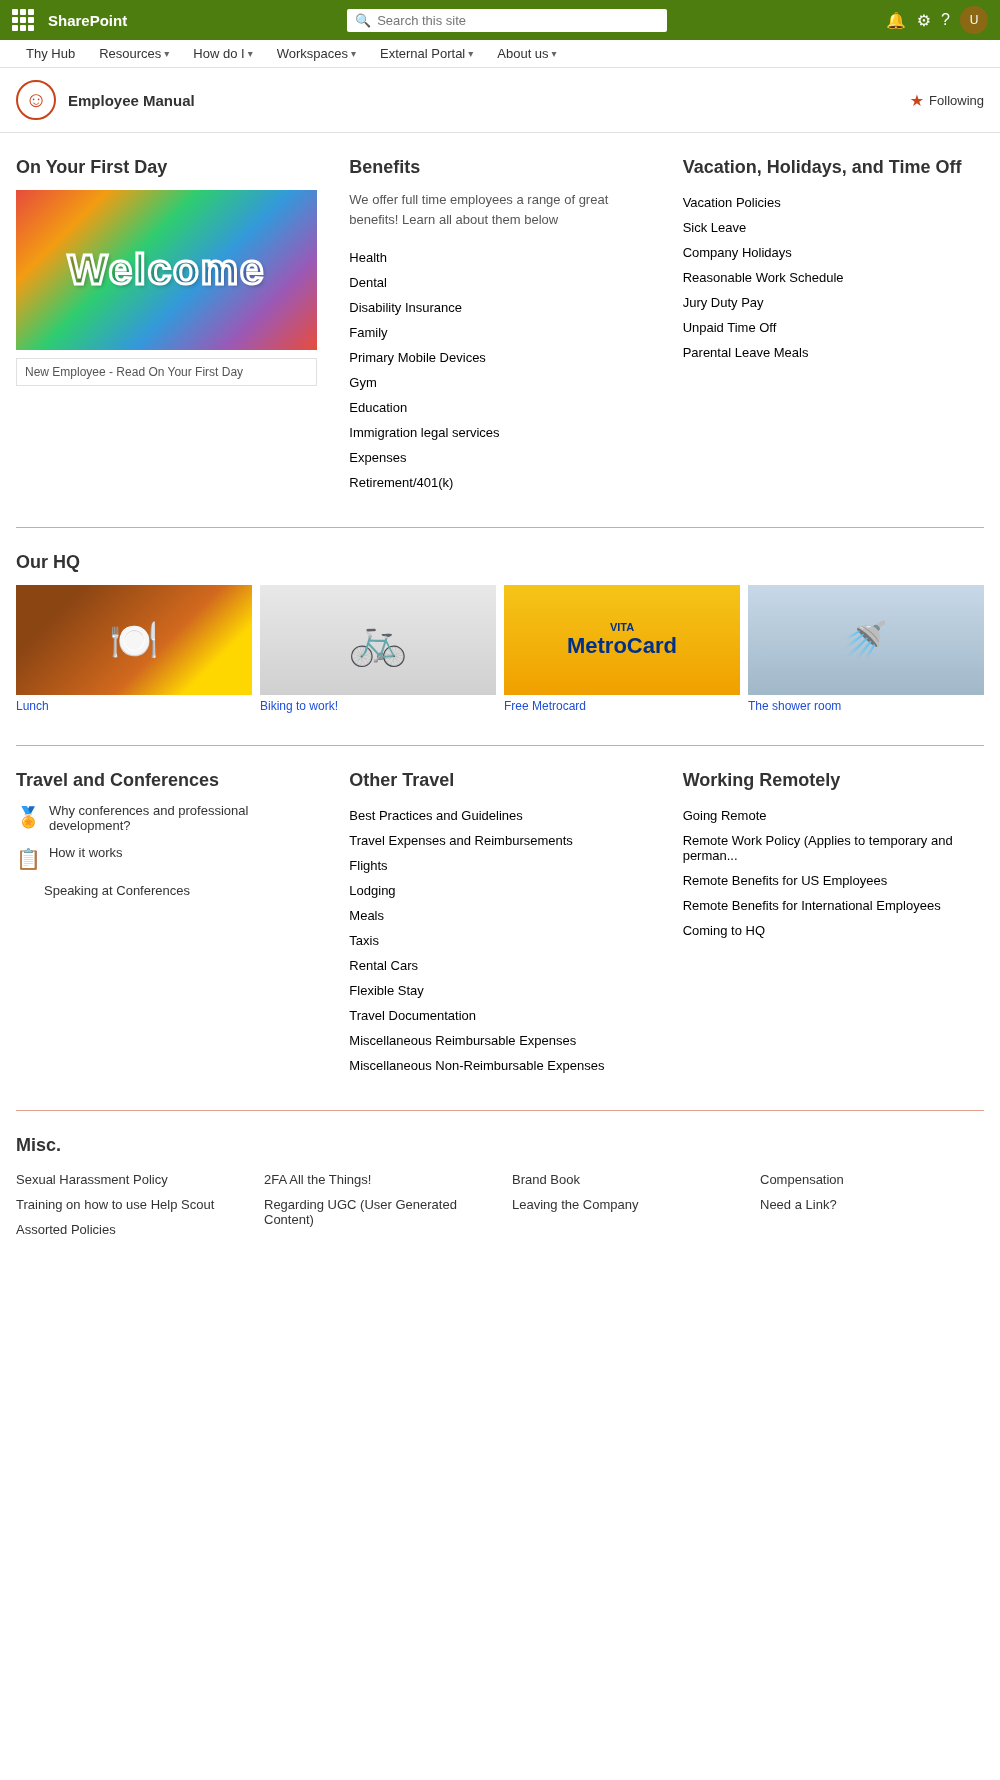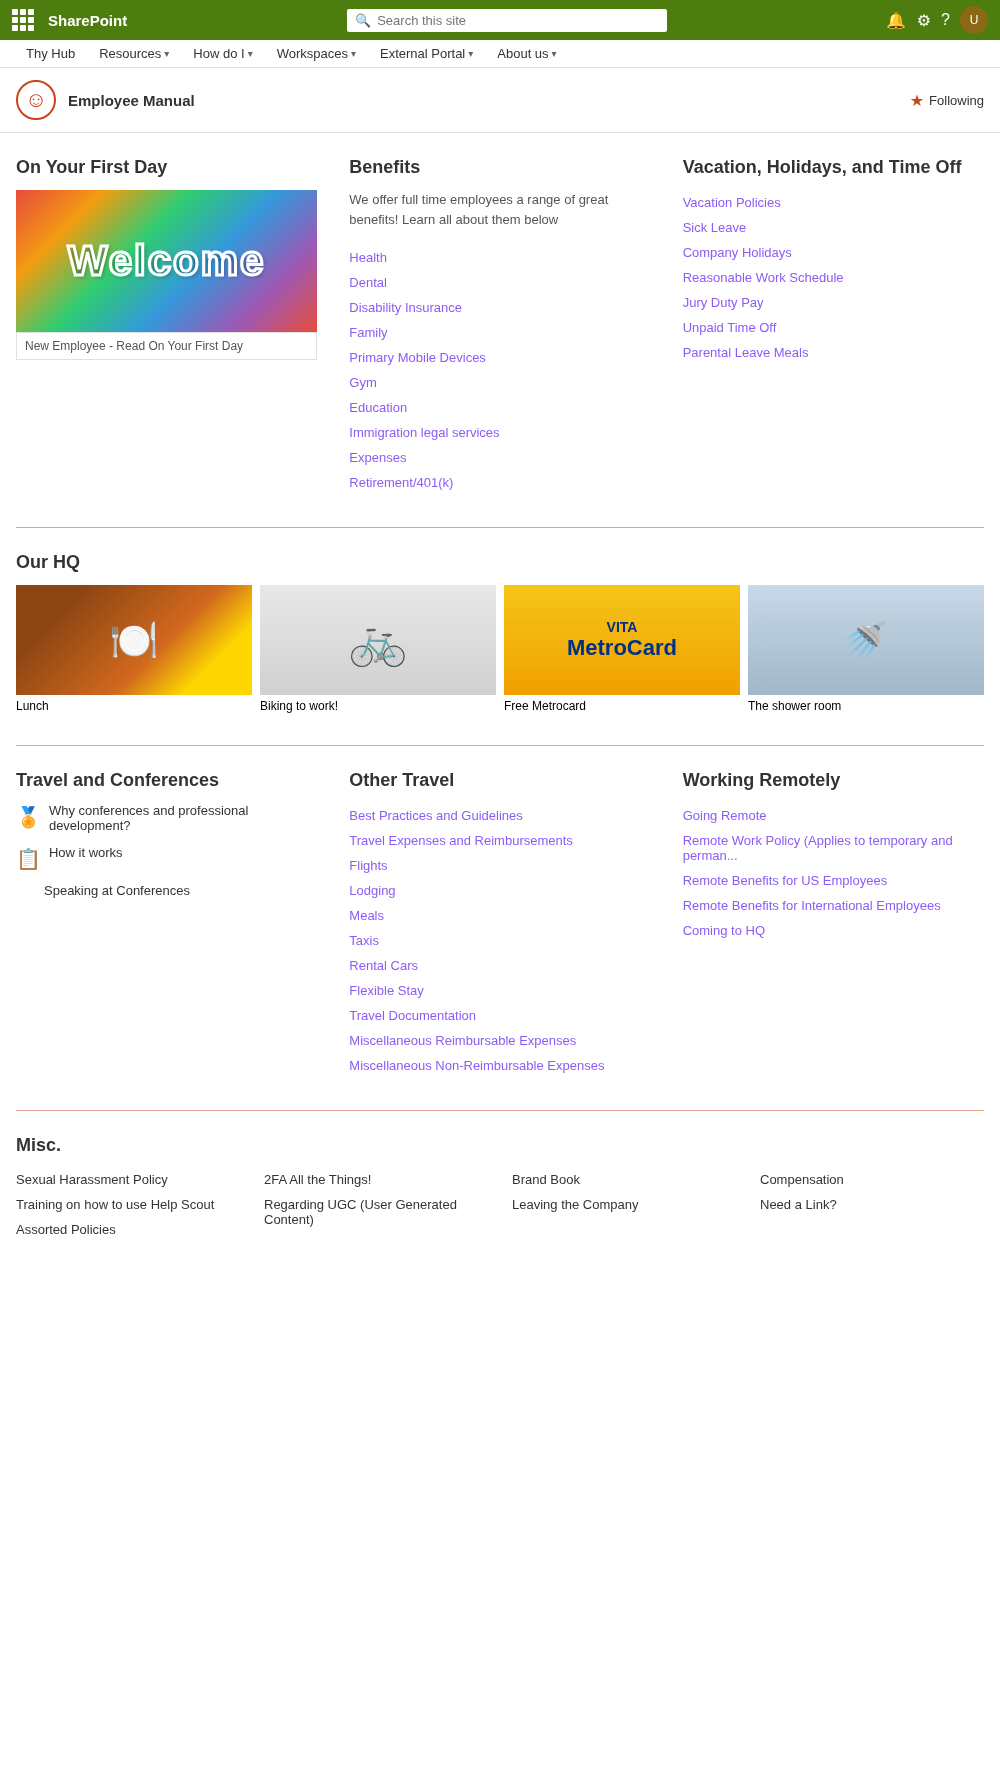--- a/index.html
+++ b/index.html
@@ -73,51 +73,52 @@
       grid-template-columns: 1fr 1fr 1fr;
       gap: 32px;
       margin-bottom: 32px;
     }
 
     .section-title { font-size: 18px; font-weight: 600; color: #333; margin-bottom: 12px; }
     .section-subtitle { font-size: 13px; color: #555; margin-bottom: 16px; line-height: 1.5; }
 
     .welcome-img {
       width: 100%;
-      height: 142px;
+      height: 160px;
       background: linear-gradient(135deg, #e74c3c 0%, #f39c12 20%, #2ecc71 40%, #3498db 60%, #9b59b6 80%, #e74c3c 100%);
       display: flex; align-items: center; justify-content: center;
+      margin-bottom: 8px;
       position: relative;
       overflow: hidden;
     }
     .welcome-text-overlay {
       font-size: 42px;
       font-weight: 900;
       color: transparent;
       -webkit-text-stroke: 3px #fff;
       text-shadow: 2px 2px 4px rgba(0,0,0,0.3);
       letter-spacing: 2px;
     }
     .img-caption { font-size: 12px; color: #555; padding: 6px 8px; border: 1px solid #e0e0e0; }
 
-    .benefit-link { font-size: 13px; color: #8b5cf6; padding: 5px 0; cursor: pointer; display: block; text-decoration: none; }
+    .benefit-link { font-size: 13px; color: #000000; padding: 5px 0; cursor: pointer; display: block; text-decoration: none; }
 
     
     .section-divider { border: none; border-top: 1px solid #c8451a; margin: 8px 0 24px 0; opacity: 0.5; }
 
     
     .hq-section { margin-bottom: 32px; }
     .photo-grid { display: grid; grid-template-columns: repeat(4, 1fr); gap: 8px; margin-top: 12px; }
     .photo-card { position: relative; }
     .photo-box { width: 100%; height: 110px; object-fit: cover; display: block; }
     .photo-lunch { background: linear-gradient(135deg, #8B4513 20%, #D2691E 60%, #FFD700 80%); display: flex; align-items: center; justify-content: center; }
     .photo-bike { background: linear-gradient(180deg, #e8e8e8 0%, #d0d0d0 100%); display: flex; align-items: center; justify-content: center; font-size: 48px; }
     .photo-metro { background: linear-gradient(180deg, #f5c518 0%, #f0a000 100%); display: flex; align-items: center; justify-content: center; flex-direction: column; }
     .photo-shower { background: linear-gradient(180deg, #c8d8e8 0%, #a0b8c8 100%); display: flex; align-items: center; justify-content: center; font-size: 36px; color: #666; }
-    .photo-caption { font-size: 12px; color: #000000; margin-top: 4px; }
+    .photo-caption { font-size: 12px; color: #1d4ed8; margin-top: 4px; }
     .metrocard-logo { font-size: 22px; font-weight: 900; color: #003087; }
 
     
     .travel-section { margin-bottom: 32px; }
     .travel-grid { display: grid; grid-template-columns: 1fr 1fr 1fr; gap: 32px; }
     .travel-item { display: flex; align-items: flex-start; gap: 8px; margin-bottom: 12px; }
     .travel-icon { font-size: 20px; flex-shrink: 0; margin-top: 2px; }
     .travel-link-text { font-size: 13px; color: #333; cursor: pointer; }
 
     
@@ -248,21 +249,21 @@
         <div class="photo-caption">Lunch</div>
       </div>
       <div class="photo-card">
         <div class="photo-box photo-bike">
           <span>🚲</span>
         </div>
         <div class="photo-caption">Biking to work!</div>
       </div>
       <div class="photo-card">
         <div class="photo-box photo-metro">
-          <span style="font-size:14px;color:#003087;font-weight:600;">VITA</span>
+          <span style="font-size:11px;color:#003087;font-weight:600;">VITA</span>
           <span class="metrocard-logo">MetroCard</span>
         </div>
         <div class="photo-caption">Free Metrocard</div>
       </div>
       <div class="photo-card">
         <div class="photo-box photo-shower">
           <span>🚿</span>
         </div>
         <div class="photo-caption">The shower room</div>
       </div>

